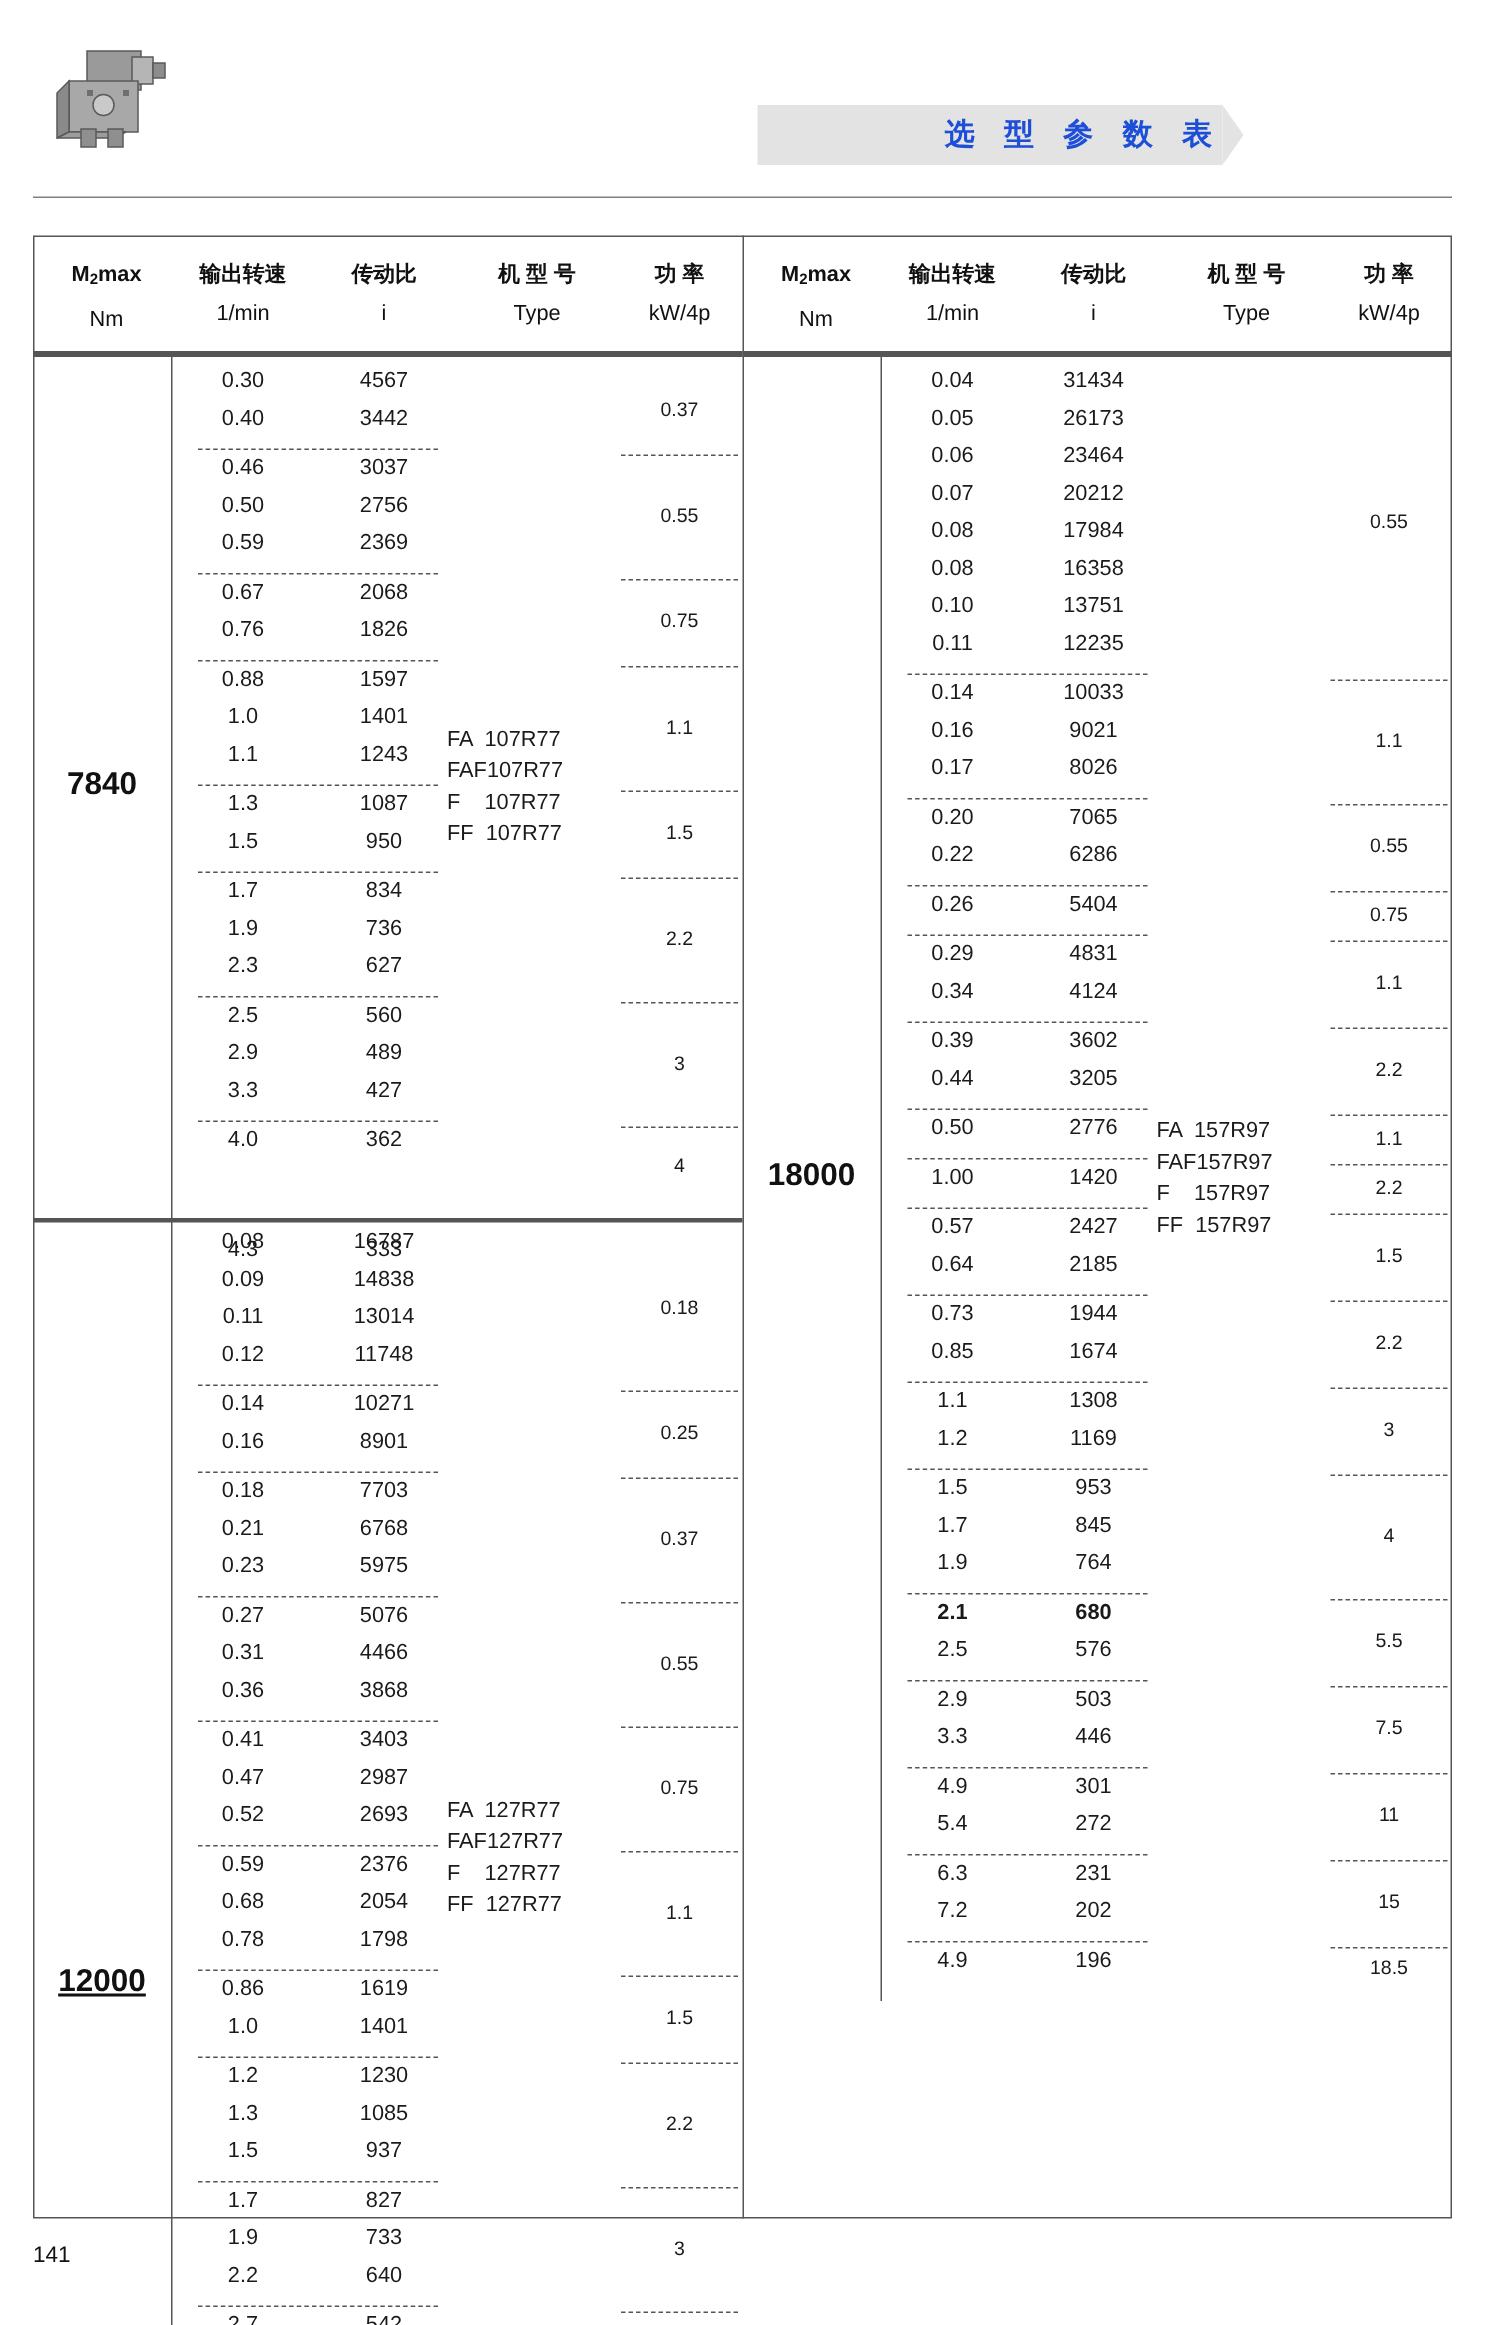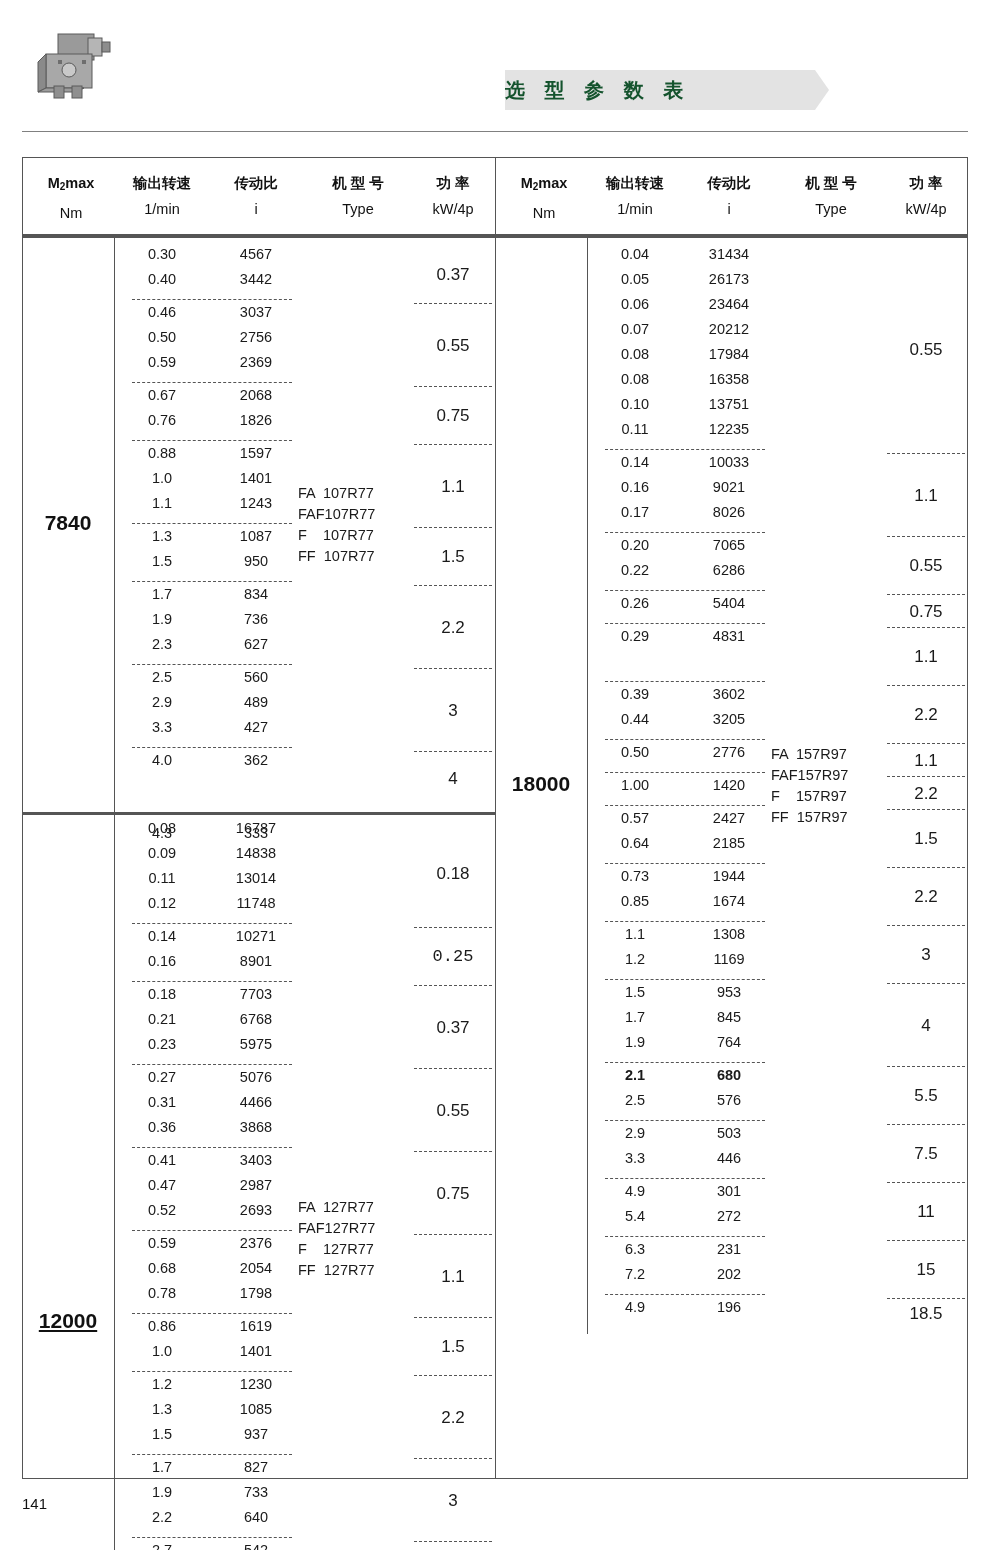--- a/index.html
+++ b/index.html
@@ -16,22 +16,22 @@
   
   .header{position:absolute;top:0;left:0;width:990px;height:140px;}
   .gearbox-icon{position:absolute;left:28px;top:28px;width:90px;height:76px;}
   .banner{position:absolute;left:505px;top:70px;width:310px;height:40px;}
   .banner-bg{position:absolute;left:0;top:0;width:310px;height:40px;
     background:#e3e3e3;}
   .banner-bg:after{content:"";position:absolute;right:-14px;top:0;
     width:0;height:0;border-top:20px solid transparent;
     border-bottom:20px solid transparent;border-left:14px solid #e3e3e3;}
   .banner-text{position:absolute;left:0;top:0;width:310px;height:40px;
-    line-height:40px;text-align:left;font-size:20px;font-weight:bold;
-    letter-spacing:7px;color:#14532d;}
+    line-height:40px;text-align:right;font-size:20px;font-weight:bold;
+    letter-spacing:7px;color:#1d4ed8;}
   .hr-top{position:absolute;left:22px;top:131px;width:946px;height:1px;background:#808080;}
 
   
   .table-area{position:absolute;left:22px;top:157px;width:946px;height:1322px;}
   .tbl-border{position:absolute;left:0;top:0;width:946px;height:1322px;
     border:1px solid #555;box-sizing:border-box;}
   .mid-divider{position:absolute;left:473px;top:0;width:1px;height:1322px;background:#555;}
 
   .col-head{position:absolute;top:0;width:473px;height:78px;padding-left:14px;}
   .col-head.left{left:0;}
@@ -59,21 +59,21 @@
   .torque{position:absolute;left:0;width:92px;text-align:center;
     font-size:21px;font-weight:bold;color:#111;}
   .rowline{position:relative;height:25px;}
   .v-rpm{position:absolute;left:92px;width:96px;text-align:center;font-size:14.5px;}
   .v-i{position:absolute;left:188px;width:92px;text-align:center;font-size:14.5px;}
 
   .dash{position:absolute;height:0;border-top:1px dashed #555;}
   .dash.d-rpm{left:110px;width:160px;}
   .dash.d-kw{left:392px;width:78px;}
 
-  .kwcell{position:absolute;left:392px;width:78px;text-align:center;font-size:17px;}
+  .kwcell{position:absolute;left:392px;width:78px;text-align:center;font-size:13px;}
   .typecell{position:absolute;left:276px;width:128px;font-size:14.5px;line-height:21px;}
   .typecell span{display:block;white-space:pre;}
 
   .vline{position:absolute;width:1px;background:#555;}
 
   .footer-num{position:absolute;left:22px;top:1495px;font-size:15px;color:#111;}
   .sub{font-size:10px;vertical-align:-2px;}
 </style>
 </head>
 <body>
@@ -380,21 +380,21 @@
             <div class="v-rpm">2.2</div>
             <div class="v-i">640</div>
           </div>
           <div class="dash d-rpm" style="top: 725px;"></div>
           <div class="rowline" style="position: absolute; left: 0px; top: 730px; width: 473px; height: 25px;">
             <div class="v-rpm">2.7</div>
             <div class="v-i">542</div>
           </div>
           <div class="kwcell" style="top: 52px;">0.18</div>
           <div class="dash d-kw" style="top: 115px;"></div>
-          <div class="kwcell" style="top: 135px; font-family: Liberation Mono, monospace;">0.25</div>
+          <div class="kwcell" style="top: 135px;">0.25</div>
           <div class="dash d-kw" style="top: 173px;"></div>
           <div class="kwcell" style="top: 205.5px;">0.37</div>
           <div class="dash d-kw" style="top: 256px;"></div>
           <div class="kwcell" style="top: 288.5px;">0.55</div>
           <div class="dash d-kw" style="top: 339px;"></div>
           <div class="kwcell" style="top: 371.5px;">0.75</div>
           <div class="dash d-kw" style="top: 422px;"></div>
           <div class="kwcell" style="top: 454.5px;">1.1</div>
           <div class="dash d-kw" style="top: 505px;"></div>
           <div class="kwcell" style="top: 525px;">1.5</div>
@@ -471,20 +471,24 @@
           </div>
           <div class="dash d-rpm" style="top: 352px;"></div>
           <div class="rowline" style="position: absolute; left: 0px; top: 357px; width: 473px; height: 25px;">
             <div class="v-rpm">0.26</div>
             <div class="v-i">5404</div>
           </div>
           <div class="dash d-rpm" style="top: 385px;"></div>
           <div class="rowline" style="position: absolute; left: 0px; top: 390px; width: 473px; height: 25px;">
             <div class="v-rpm">0.29</div>
             <div class="v-i">4831</div>
+          </div>
+          <div class="rowline" style="position: absolute; left: 0px; top: 415px; width: 473px; height: 25px;">
+            <div class="v-rpm">0.34</div>
+            <div class="v-i">4124</div>
           </div>
           <div class="dash d-rpm" style="top: 443px;"></div>
           <div class="rowline" style="position: absolute; left: 0px; top: 448px; width: 473px; height: 25px;">
             <div class="v-rpm">0.39</div>
             <div class="v-i">3602</div>
           </div>
           <div class="rowline" style="position: absolute; left: 0px; top: 473px; width: 473px; height: 25px;">
             <div class="v-rpm">0.44</div>
             <div class="v-i">3205</div>
           </div>

